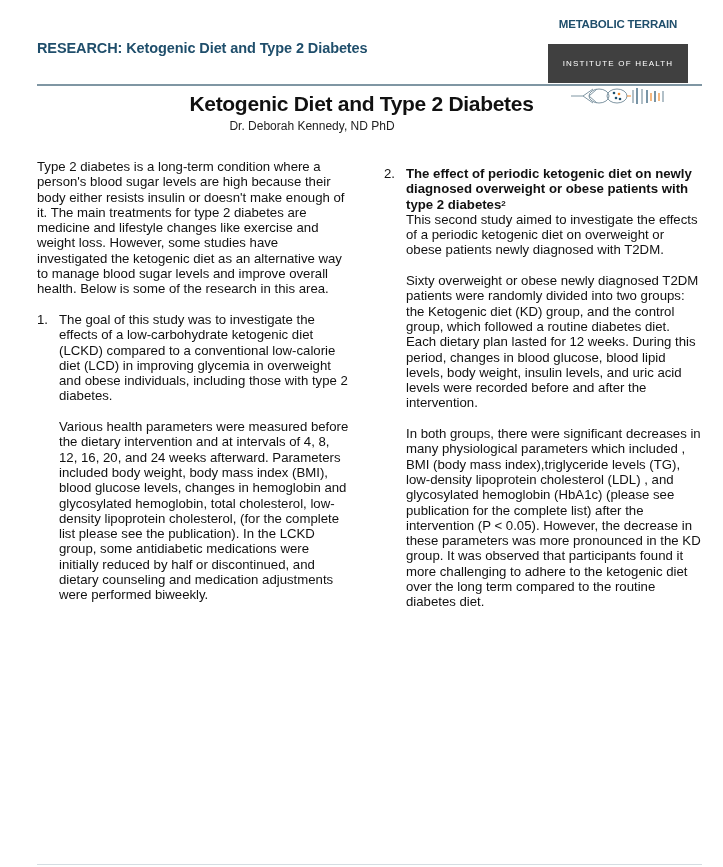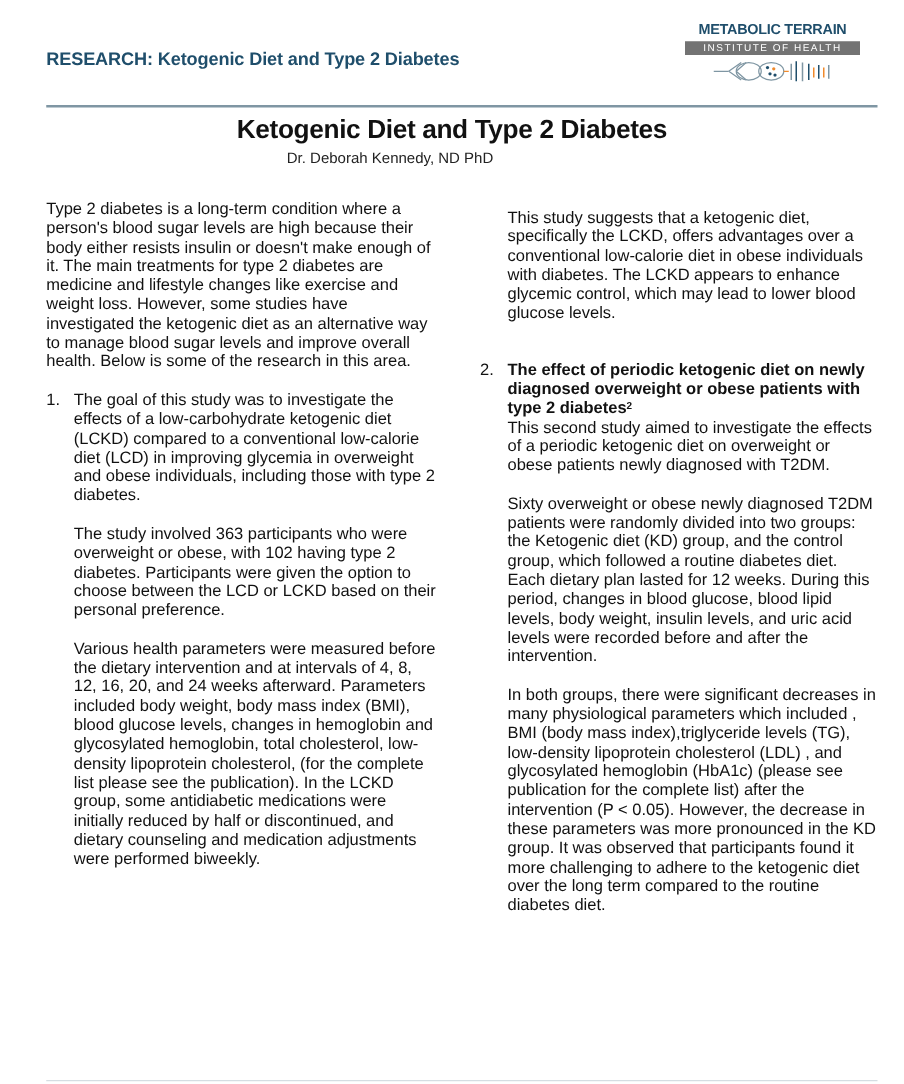--- a/index.html
+++ b/index.html
@@ -2,22 +2,22 @@
 <html><head>
 <meta charset="utf-8">
 <style>
   html, body { margin: 0; padding: 0; background: #ffffff; }
   body { width: 723px; height: 867px; overflow: hidden; position: relative;
          font-family: "Liberation Sans", sans-serif; color: #111; }
   .header-label { position: absolute; left: 37px; top: 40px; font-size: 14.5px; font-weight: bold;
                   color: #1f4e6b; letter-spacing: -0.1px; }
   .logo { position: absolute; left: 548px; top: 18px; width: 140px; }
   .logo-top { font-size: 11.5px; font-weight: bold; color: #1f4e6b; letter-spacing: -0.2px; white-space: nowrap; text-align: center; }
-  .logo-band { background: #737373; color: #fff; font-size: 8px; letter-spacing: 1.2px; text-align: center;
-               padding: 1px 0; margin-top: 3px; white-space: nowrap; }
+  .logo-band { background: #404040; color: #fff; font-size: 8px; letter-spacing: 1.2px; text-align: center;
+               padding: 15px 0; margin-top: 14px; white-space: nowrap; }
   .logo-graphic { margin-top: 2px; text-align: center; height: 22px; }
   .rule-top { position: absolute; left: 37px; top: 84px; width: 665px; height: 2px; background: #7f96a3; }
   .title { position: absolute; left: 0; width: 723px; top: 92px; text-align: center; font-size: 21px; font-weight: bold;
            color: #111; letter-spacing: -0.3px; }
   .author { position: absolute; left: 0; width: 624px; top: 119px; text-align: center; font-size: 12px; color: #222; }
   .col { position: absolute; font-size: 13.2px; line-height: 15.3px; color: #111; }
   .col-left { left: 37px; top: 159px; width: 312px; }
   .col-right { left: 384px; top: 166px; width: 318px; }
   p { margin: 0 0 15.3px 0; }
   .item { position: relative; padding-left: 22px; }
@@ -62,27 +62,25 @@
 
 <div class="title">Ketogenic Diet and Type 2 Diabetes</div>
 <div class="author">Dr. Deborah Kennedy, ND PhD</div>
 
 <div class="col col-left">
   <p>Type 2 diabetes is a long-term condition where a person's blood sugar levels are high because their body either resists insulin or doesn't make enough of it. The main treatments for type 2 diabetes are medicine and lifestyle changes like exercise and weight loss. However, some studies have investigated the ketogenic diet as an alternative way to manage blood sugar levels and improve overall health. Below is some of the research in this area.</p>
 
   <div class="item">
     <span class="item-num">1.</span>
     <p>The goal of this study was to investigate the effects of a low-carbohydrate ketogenic diet (LCKD) compared to a conventional low-calorie diet (LCD) in improving glycemia in overweight and obese individuals, including those with type 2 diabetes.</p>
-    <p>The study involved 363 participants who were overweight or obese, with 102 having type 2 diabetes.  Participants were given the option to choose between the LCD or LCKD based on their personal preference.</p>
     <p>Various health parameters were measured before the dietary intervention and at intervals of 4, 8, 12, 16, 20, and 24 weeks afterward. Parameters included body weight, body mass index (BMI), blood glucose levels, changes in hemoglobin and glycosylated hemoglobin, total cholesterol, low-density lipoprotein cholesterol, (for the complete list please see the publication). In the LCKD group, some antidiabetic medications were initially reduced by half or discontinued, and dietary counseling and medication adjustments were performed biweekly.</p>
   </div>
 </div>
 
 <div class="col col-right">
-  <p class="indent" style="margin-bottom:30px;">This study suggests that a ketogenic diet, specifically the LCKD, offers advantages over a conventional low-calorie diet in obese individuals with diabetes. The LCKD appears to enhance glycemic control, which may lead to lower blood glucose levels.</p>
 
   <div class="item">
     <span class="item-num">2.</span>
     <span class="item-title"><span>The effect of periodic ketogenic diet on newly diagnosed overweight or obese patients with type 2 diabetes</span><sup>2</sup></span>
     <p>This second study aimed to investigate the effects of a periodic ketogenic diet on overweight or obese patients newly diagnosed with T2DM.</p>
     <p>Sixty overweight or obese newly diagnosed T2DM patients were randomly divided into two groups: the Ketogenic diet (KD) group, and the control group, which followed a routine diabetes diet. Each dietary plan lasted for 12 weeks. During this period, changes in blood glucose, blood lipid levels, body weight, insulin levels, and uric acid levels were recorded before and after the intervention.</p>
     <p>In both groups, there were significant decreases in many physiological parameters which included , BMI (body mass index),triglyceride levels (TG),  low-density lipoprotein cholesterol (LDL) , and glycosylated hemoglobin (HbA1c) (please see publication for the complete list) after the intervention (P &lt; 0.05). However, the decrease in these parameters was more pronounced in the KD group. It was observed that participants found it more challenging to adhere to the ketogenic diet over the long term compared to the routine diabetes diet.</p>
   </div>
 </div>
 

